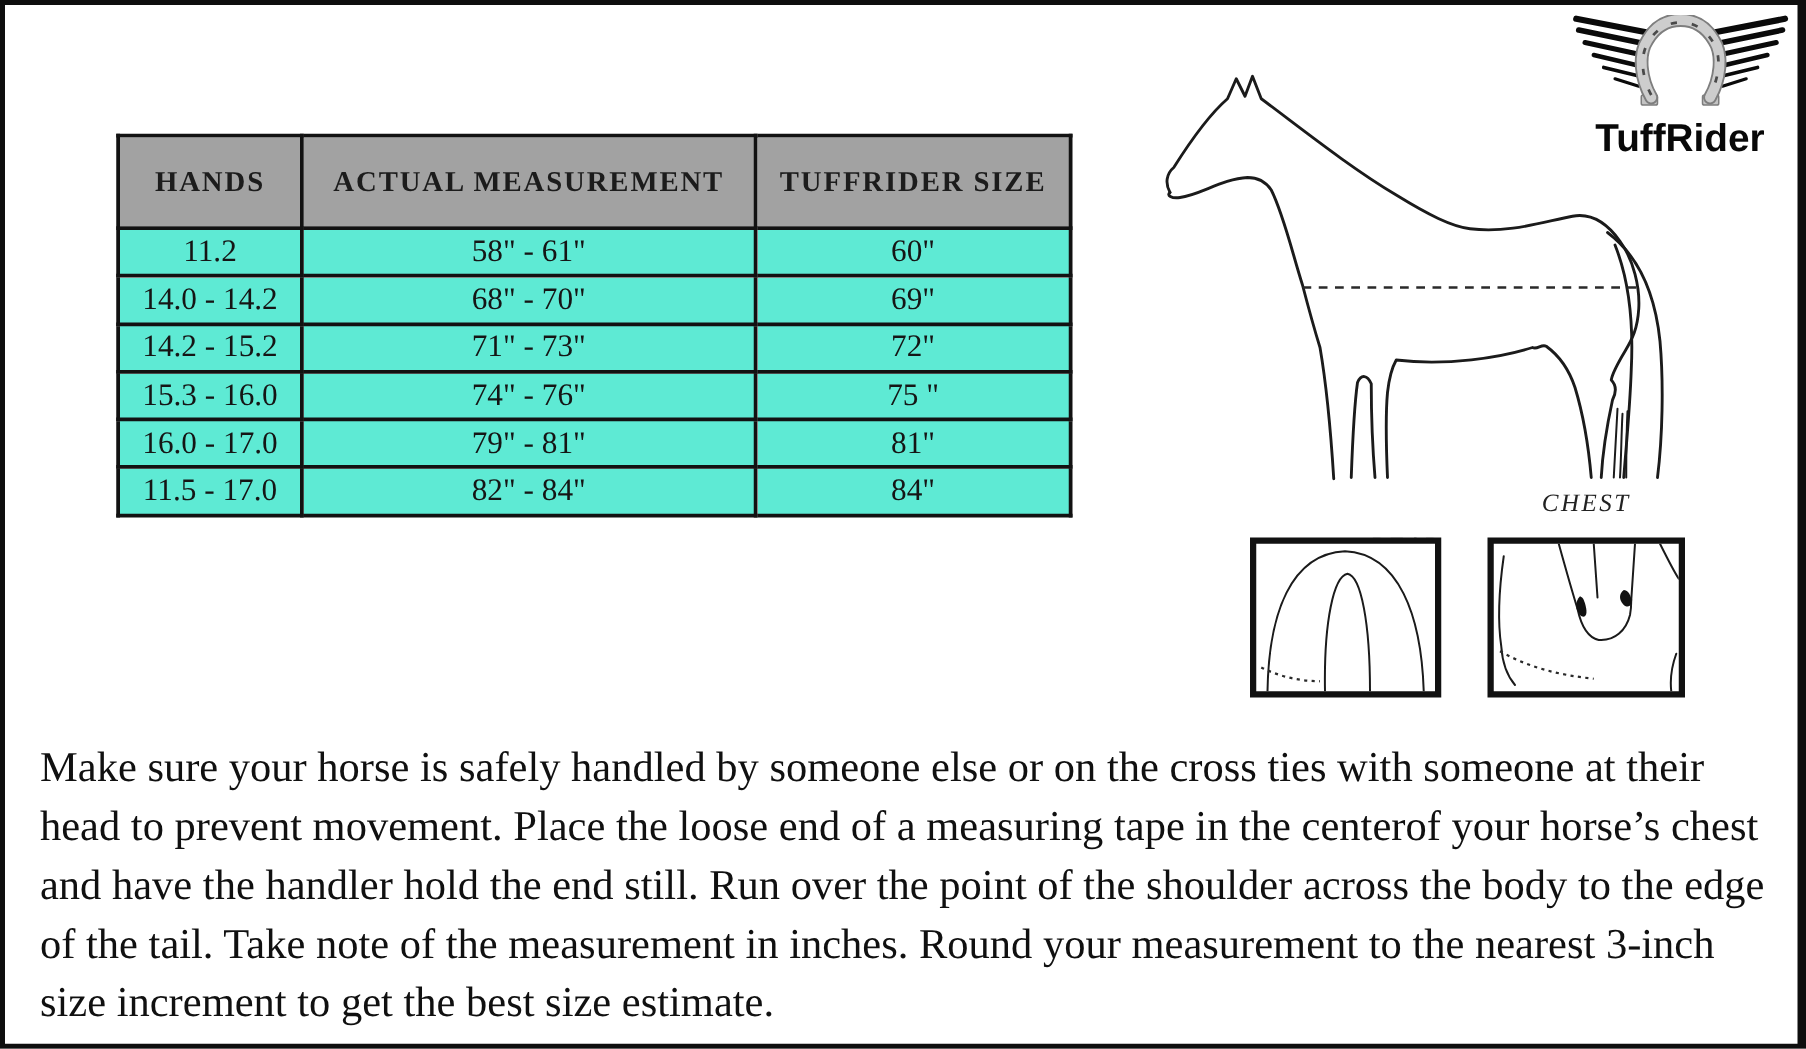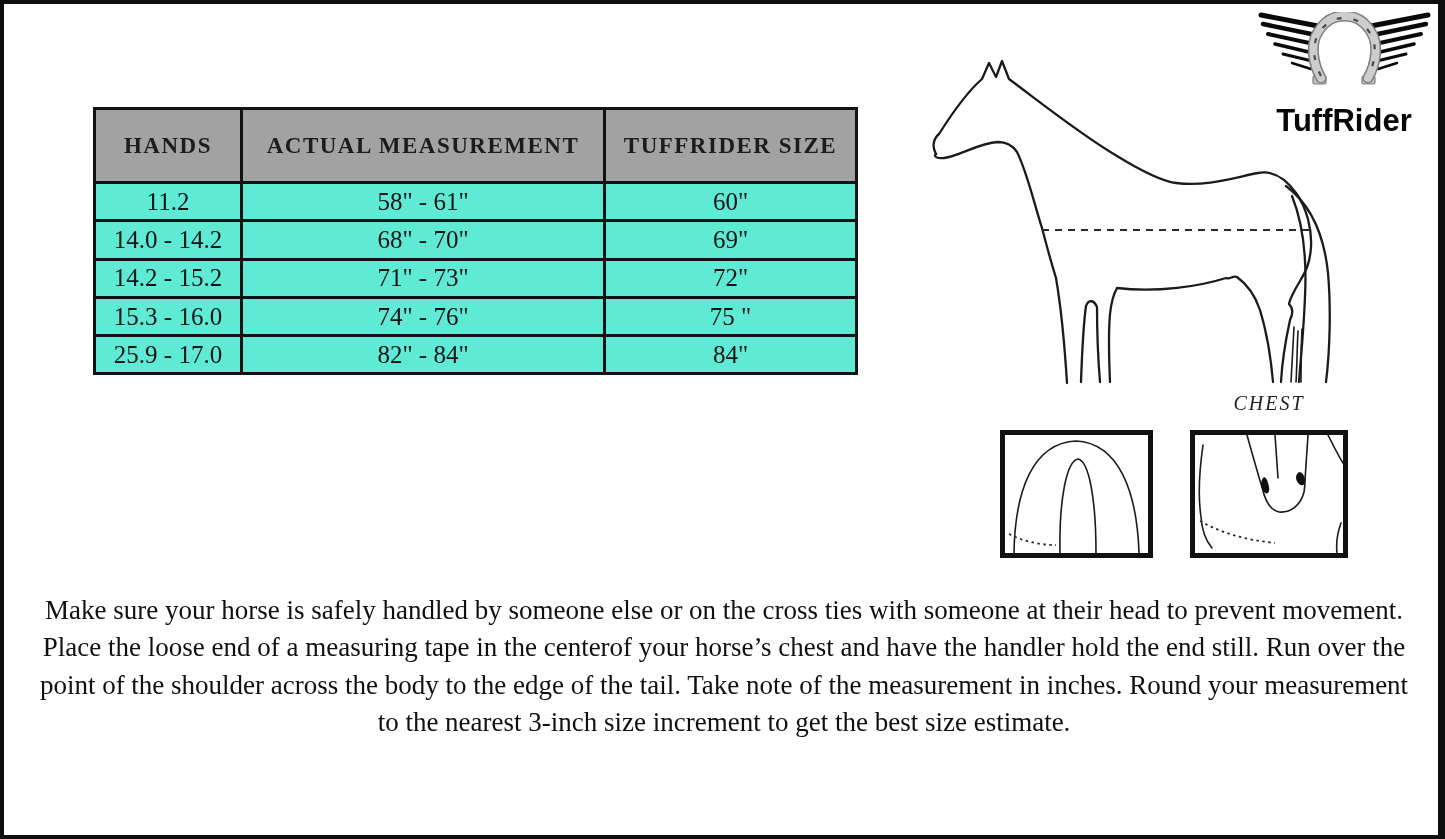--- a/index.html
+++ b/index.html
@@ -70,28 +70,28 @@
   
   .logo{position:absolute;left:1250px;top:8px;width:180px;height:112px;text-align:center;}
   .logo svg{display:block;width:180px;height:80px;}
   .logo .brand{
     font-family:"Liberation Sans","DejaVu Sans",sans-serif;
     font-weight:800;
     font-size:31px;
     letter-spacing:0px;
     color:#080808;
     line-height:30px;
-    margin-top:14px;
+    margin-top:4px;
   }
   
   .instructions{
     position:absolute;left:28px;top:588px;width:1384px;
-    font-size:27px;
+    font-size:34px;
     line-height:1.38;
-    text-align:center;
+    text-align:left;
     color:#101010;
   }
 </style>
 </head>
 <body>
 
 <div class="canvas">
 
   <table class="size-table">
     <colgroup>
@@ -121,21 +121,26 @@
           <td>14.2 - 15.2</td>
           <td>71" - 73"</td>
           <td>72"</td>
         </tr>
         <tr>
           <td>15.3 - 16.0</td>
           <td>74" - 76"</td>
           <td>75 "</td>
         </tr>
         <tr>
-          <td>25.9 - 17.0</td>
+          <td>16.0 - 17.0</td>
+          <td>79" - 81"</td>
+          <td>81"</td>
+        </tr>
+        <tr>
+          <td>11.5 - 17.0</td>
           <td>82" - 84"</td>
           <td>84"</td>
         </tr>
       </tbody>
   </table>
 
   <div class="horse-wrap">
     <svg viewBox="0 0 430 335" aria-hidden="true">
 
       <path class="ink" d="M16 99 C12 92 13 84 19 79 C31 60 47 37 62 24 L69 8 L76 22 L82 6 L89 24 C120 47 160 79 197 101 C223 117 241 126 256 128 C287 132 316 122 338 118 C354 115 366 124 376 138 C387 153 392 175 391 192 C390 208 386 216 380 226 C374 236 370 243 369 249 C373 253 373 259 370 265 C365 288 362 308 361 327"></path>

